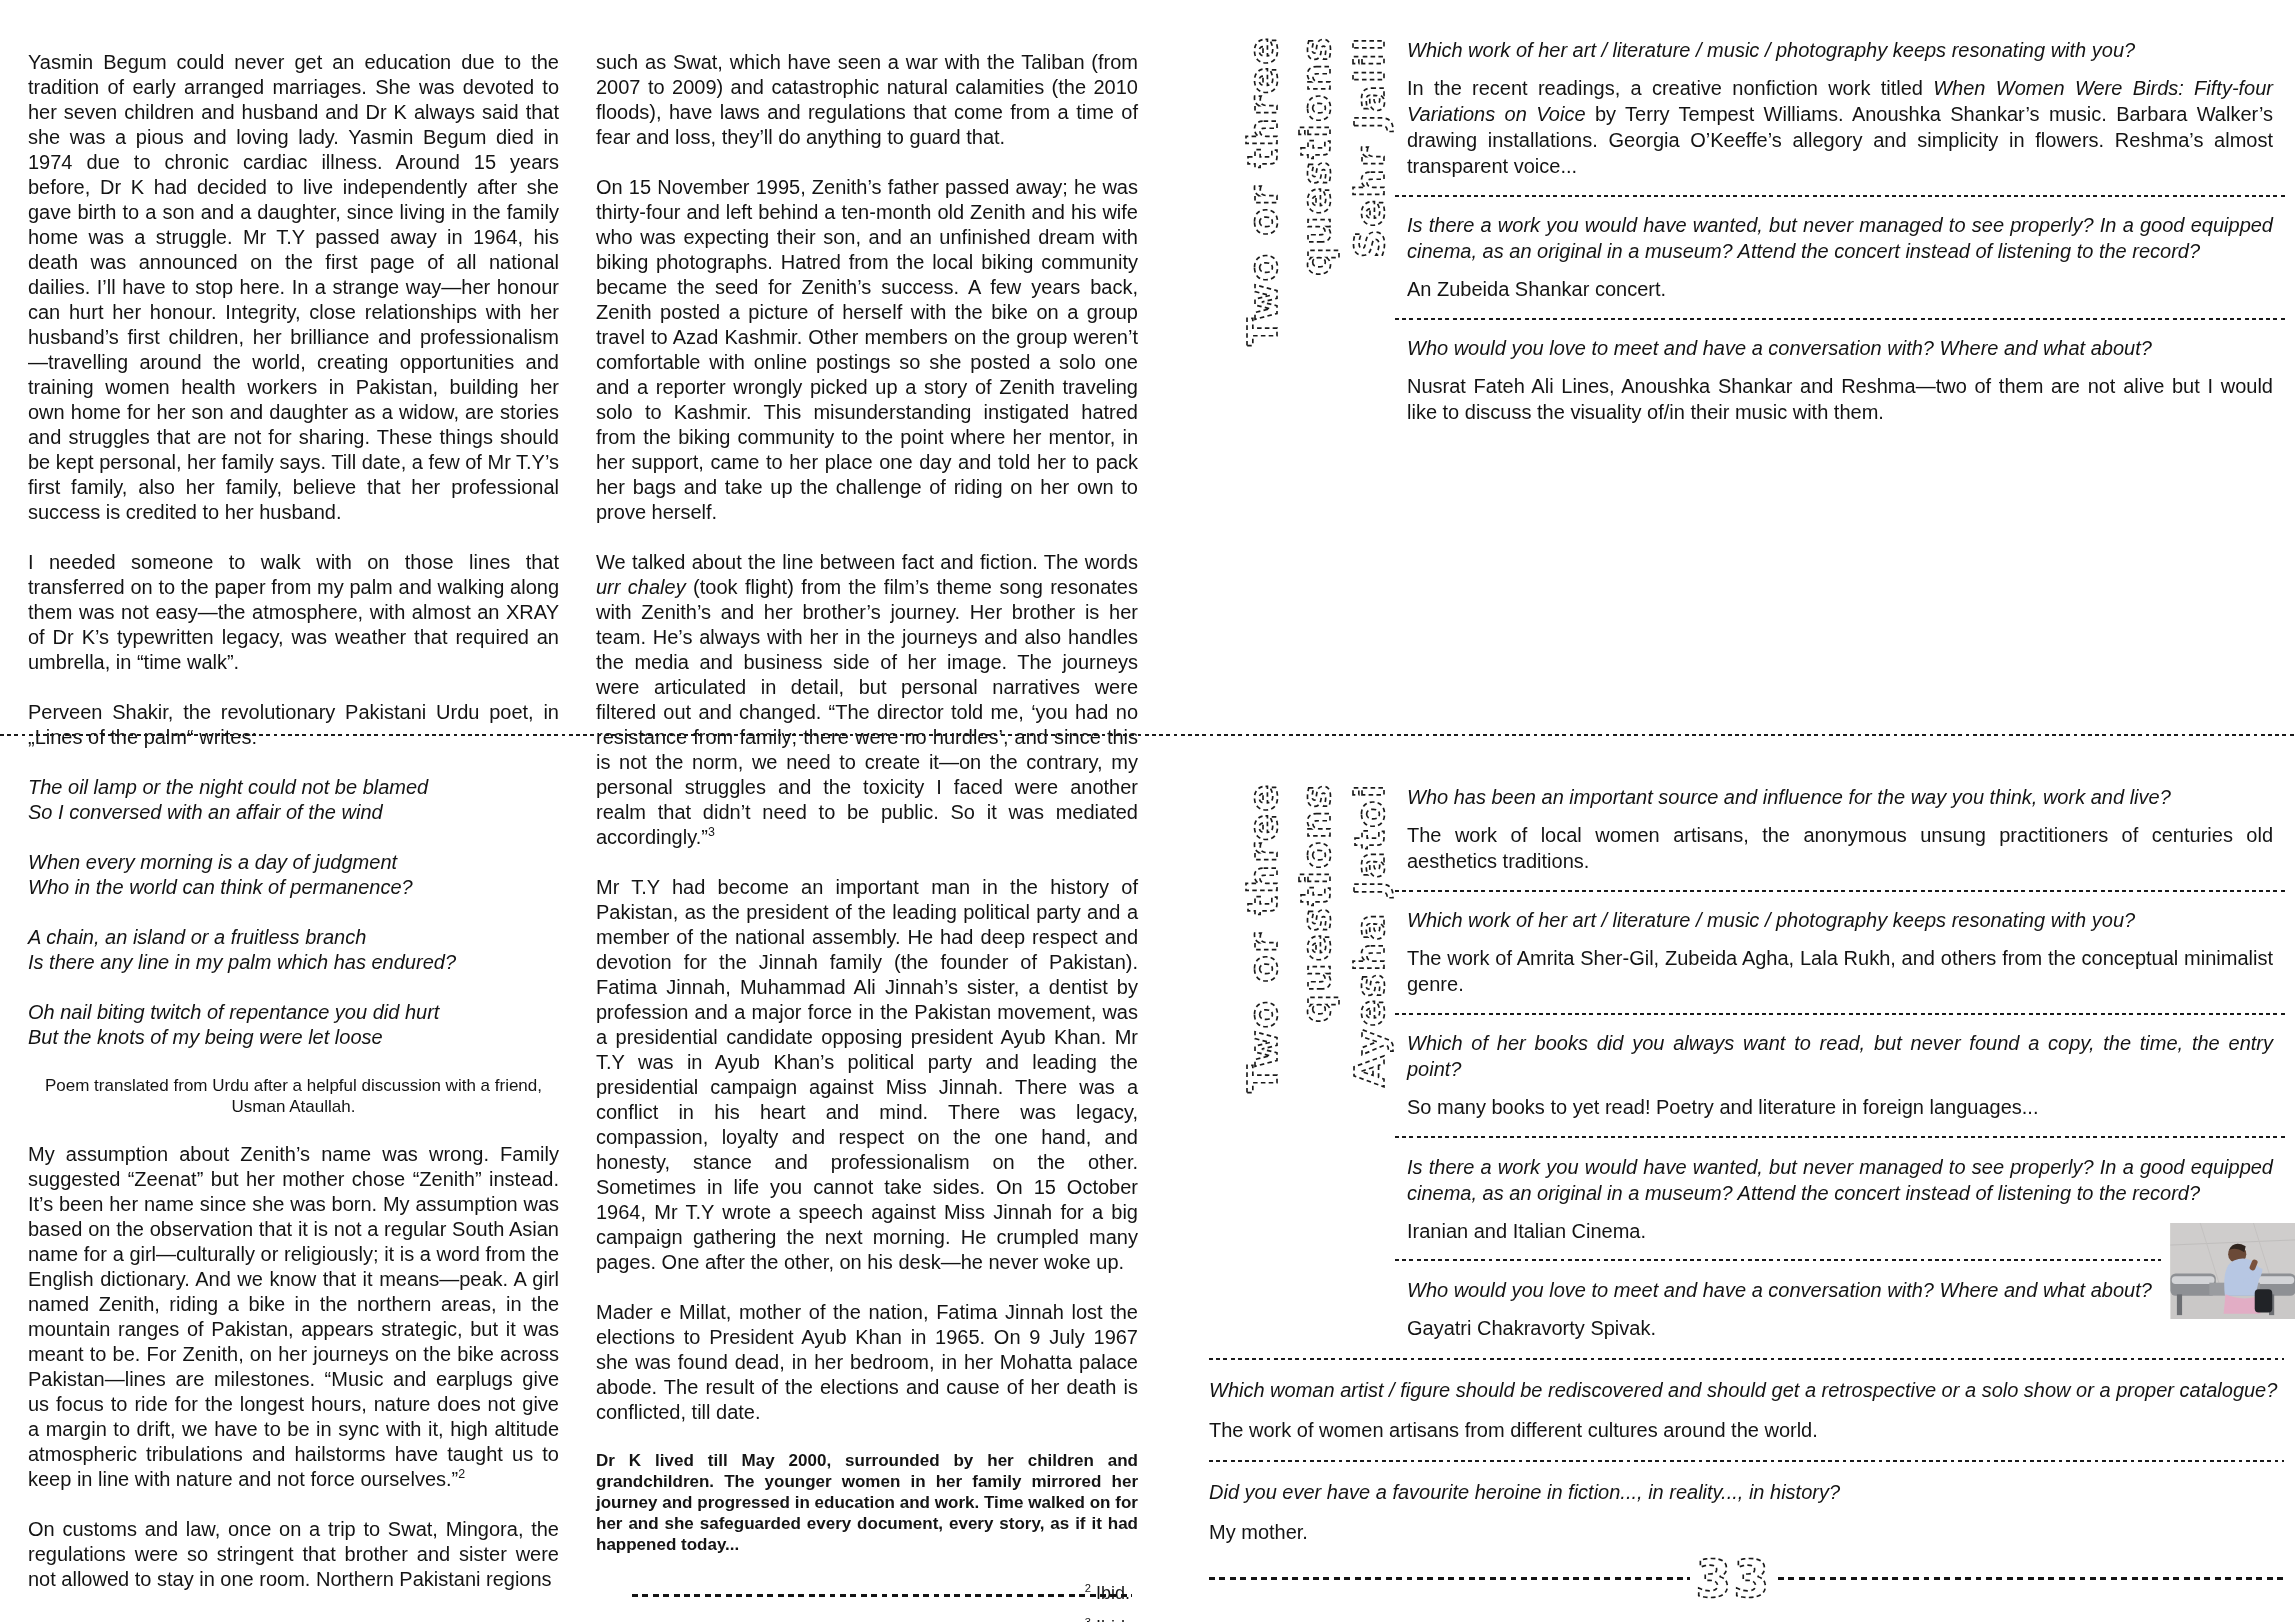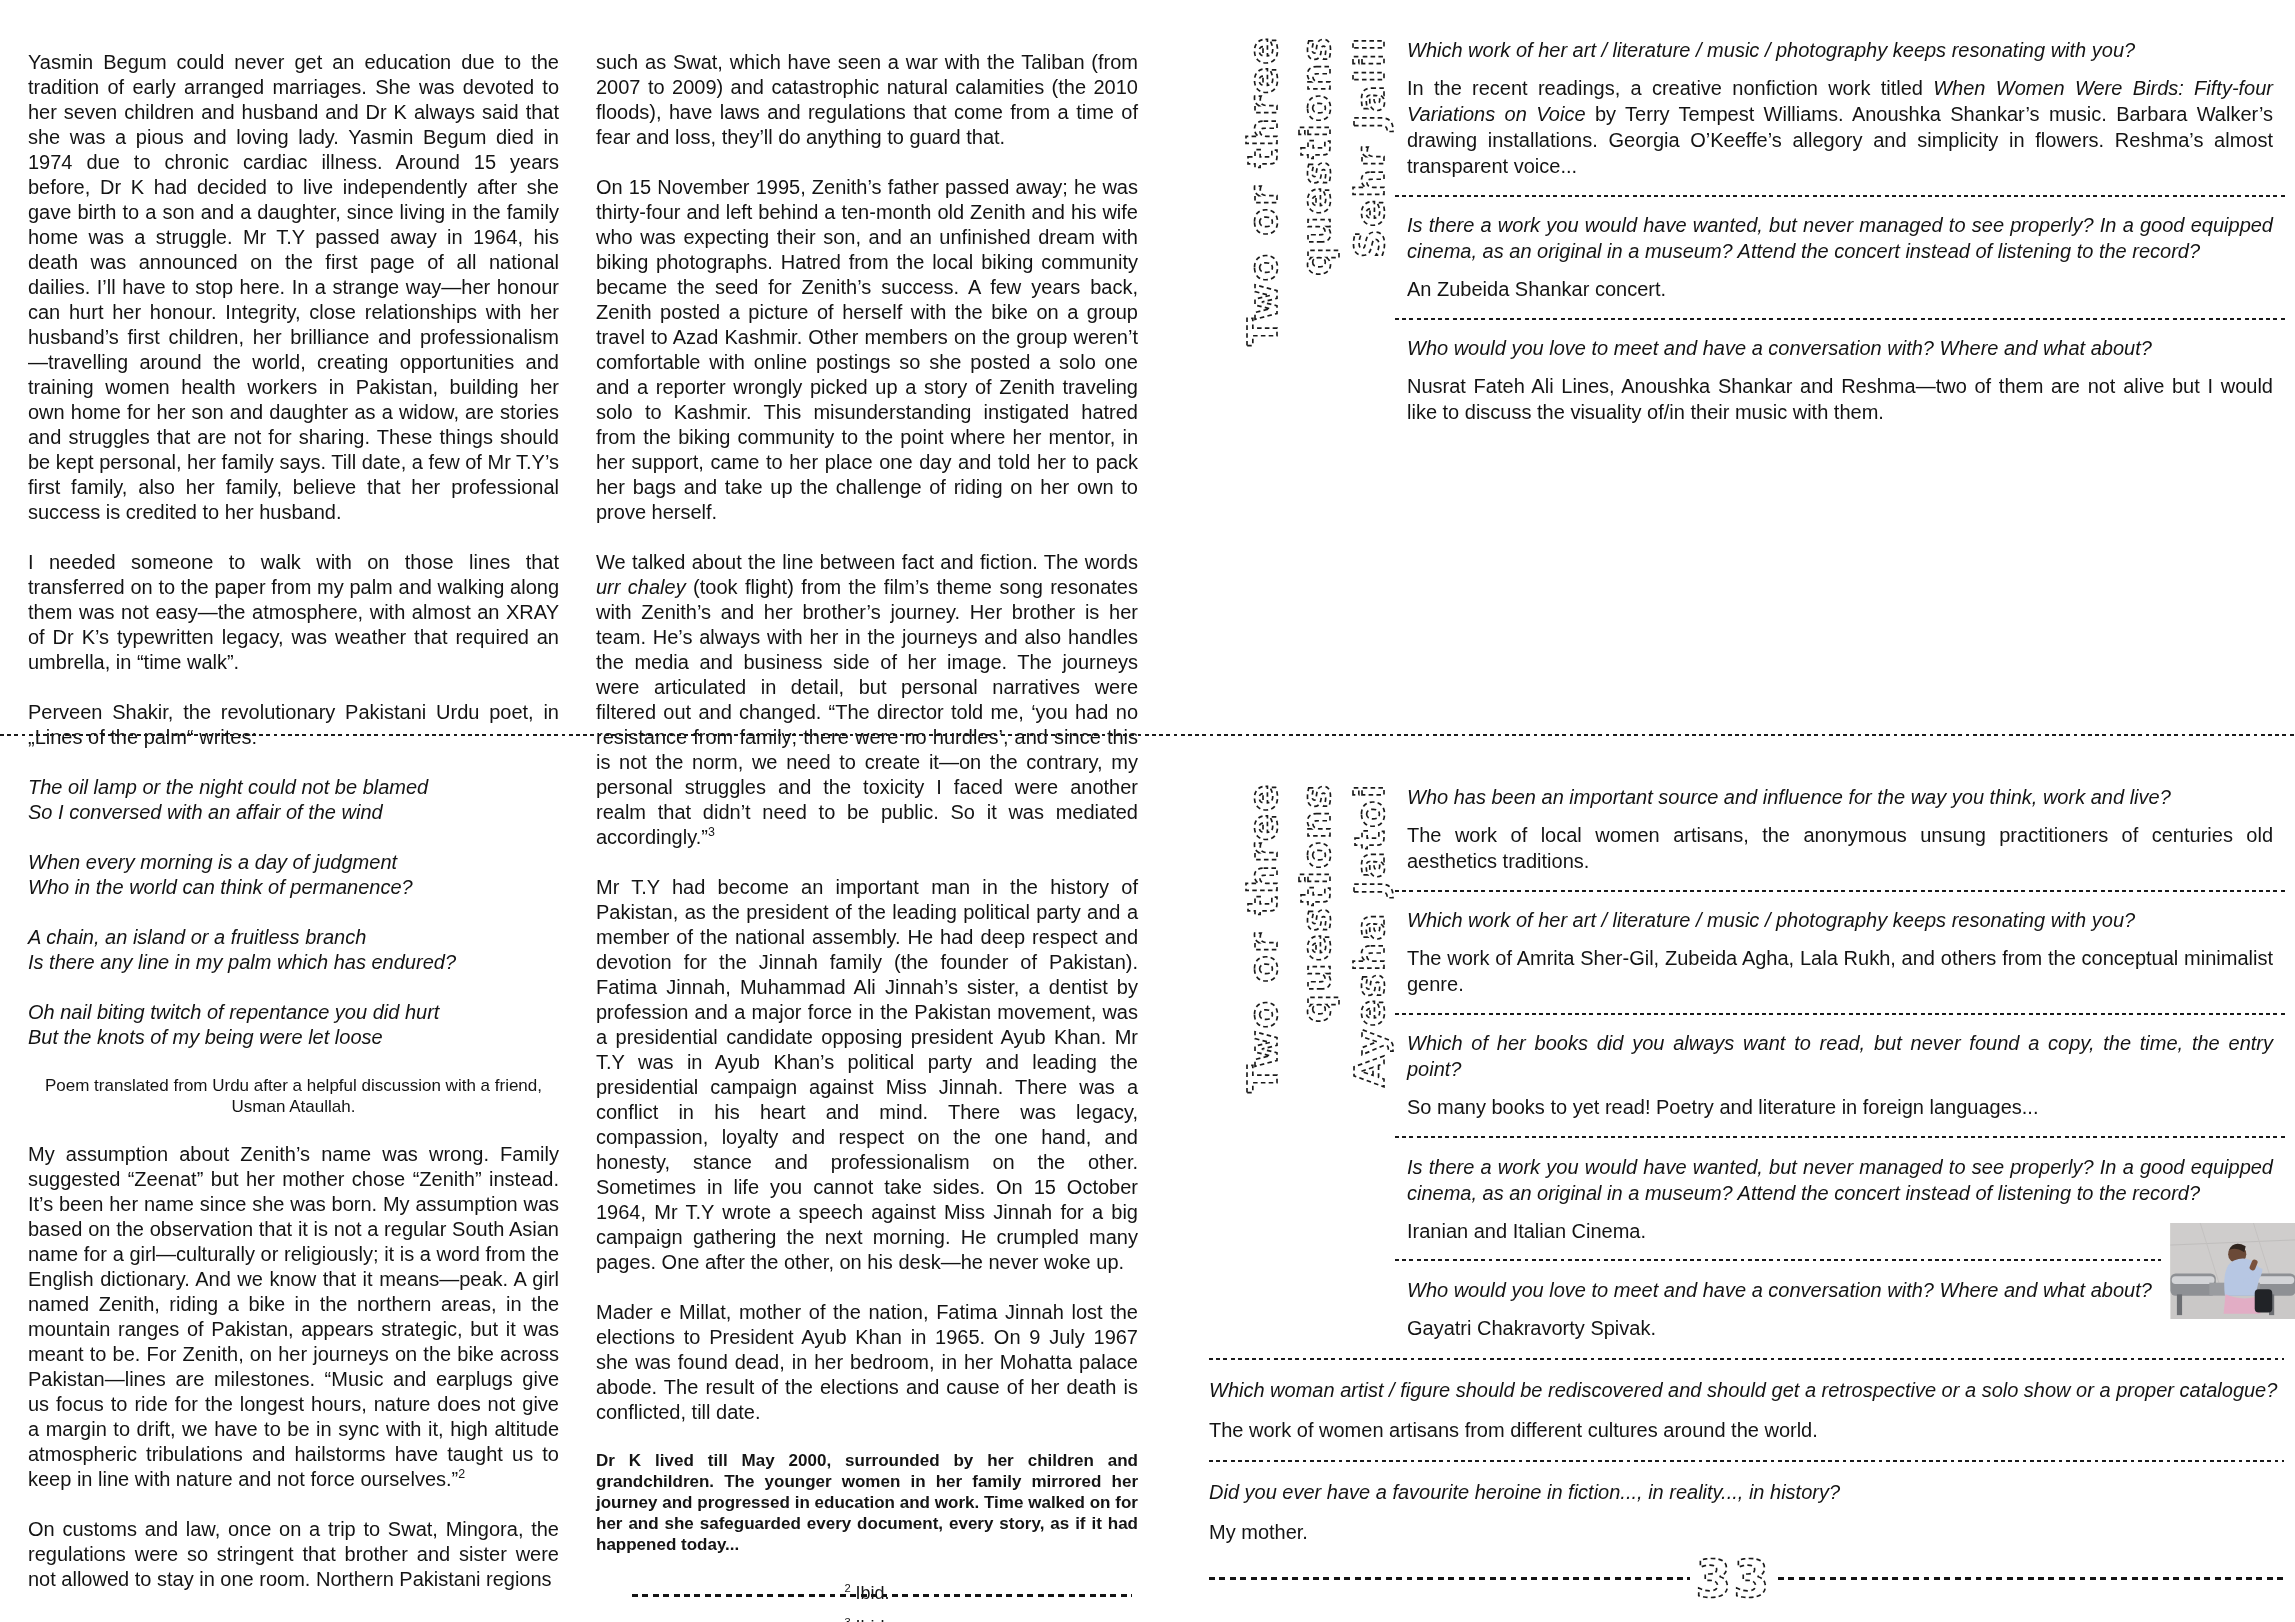--- a/index.html
+++ b/index.html
@@ -9,21 +9,21 @@
   }
   .page{position:absolute;inset:0;}
   
   .col{position:absolute;top:50px;font-size:20px;line-height:25px;text-align:justify;}
   #col1{left:28px;width:531px;}
   #col2{left:596px;width:542px;}
   .col p{margin:0 0 25px 0;}
   .poem p.stanza{font-style:italic;text-align:left;margin:0 0 25px 0;}
   .smallnote{font-size:17px;line-height:21px;text-align:center;margin:0 0 25px 0;}
   .footnote{text-align:justify;margin-top:3.9px;font-weight:bold;}
-  .ref{font-size:18px;line-height:26px;margin:8px !important;text-align:center;}
+  .ref{font-size:18px;line-height:26px;margin:8px !important;text-align:right;}
   sup{font-size:62%;vertical-align:super;line-height:0;}
   
   .dsep{height:2px;background:repeating-linear-gradient(90deg,#1a1a1a 0 3.9px,transparent 3.9px 7.2px);}
   .dsep-bold{height:2.6px;background:repeating-linear-gradient(90deg,#141414 0 5.9px,transparent 5.9px 10.4px);}
   .page-divider{position:absolute;left:0;top:734px;width:2295px;}
   .col2-endrule{position:absolute;left:632px;top:1594px;width:500px;}
   
   .iv{position:absolute;left:1209px;width:1075px;}
   #iv1{top:25px;}
   #iv2{top:772px;}

